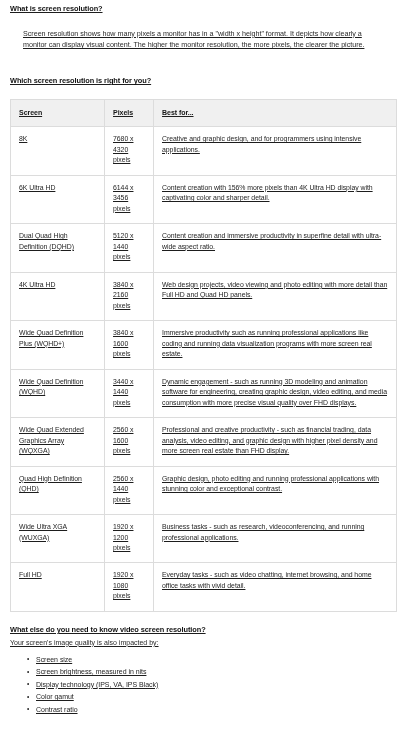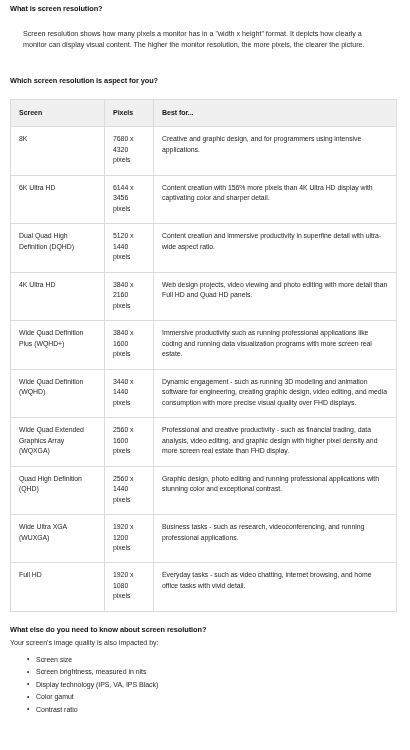--- a/index.html
+++ b/index.html
@@ -13,20 +13,21 @@
     font-family: "Liberation Sans", sans-serif;
     color: #1d1d1d;
     overflow: hidden;
   }
   .page {
     width: 410px;
     height: 750px;
     box-sizing: border-box;
     padding: 4px 12px 0 10px;
     position: relative;
+    text-decoration: underline;
   }
   h2.section-heading {
     font-size: 7.4px;
     font-weight: bold;
     line-height: 1.45;
     margin: 0 0 1px 0;
     color: #121212;
     letter-spacing: -0.01em;
   }
   p.intro-text {
@@ -107,21 +108,21 @@
 <body>
 
 <div class="page">
 
   <h2 class="section-heading">What is screen resolution?</h2>
 
   <p class="intro-text">Screen resolution shows how many pixels a monitor has in a "width x height" format. It depicts how clearly a monitor can display visual content. The higher the monitor resolution, the more pixels, the clearer the picture.</p>
 
   <div class="spacer-lg"></div>
 
-  <h2 class="section-heading">Which screen resolution is aspect for you?</h2>
+  <h2 class="section-heading">Which screen resolution is right for you?</h2>
 
   <div class="spacer-md"></div>
 
   <table class="res-table">
     <colgroup>
       <col class="col-screen">
       <col class="col-pixels">
       <col class="col-bestfor">
     </colgroup>
     <thead>
@@ -219,21 +220,21 @@
             <span class="pixel-line">1920 x</span>
             <span class="pixel-line">1080</span>
             <span class="pixel-line">pixels</span>
           </td>
           <td class="cell-bestfor">Everyday tasks - such as video chatting, internet browsing, and home office tasks with vivid detail.</td>
         </tr>
       </tbody>
   </table>
 
   <div class="bottom-block">
-    <h2 class="section-heading">What else do you need to know about screen resolution?</h2>
+    <h2 class="section-heading">What else do you need to know video screen resolution?</h2>
     <p class="sub-text">Your screen's image quality is also impacted by:</p>
     <ul class="factors" id="factors-list">
         <li>Screen size</li>
         <li>Screen brightness, measured in nits</li>
         <li>Display technology (IPS, VA, IPS Black)</li>
         <li>Color gamut</li>
         <li>Contrast ratio</li>
       </ul>
   </div>
 

